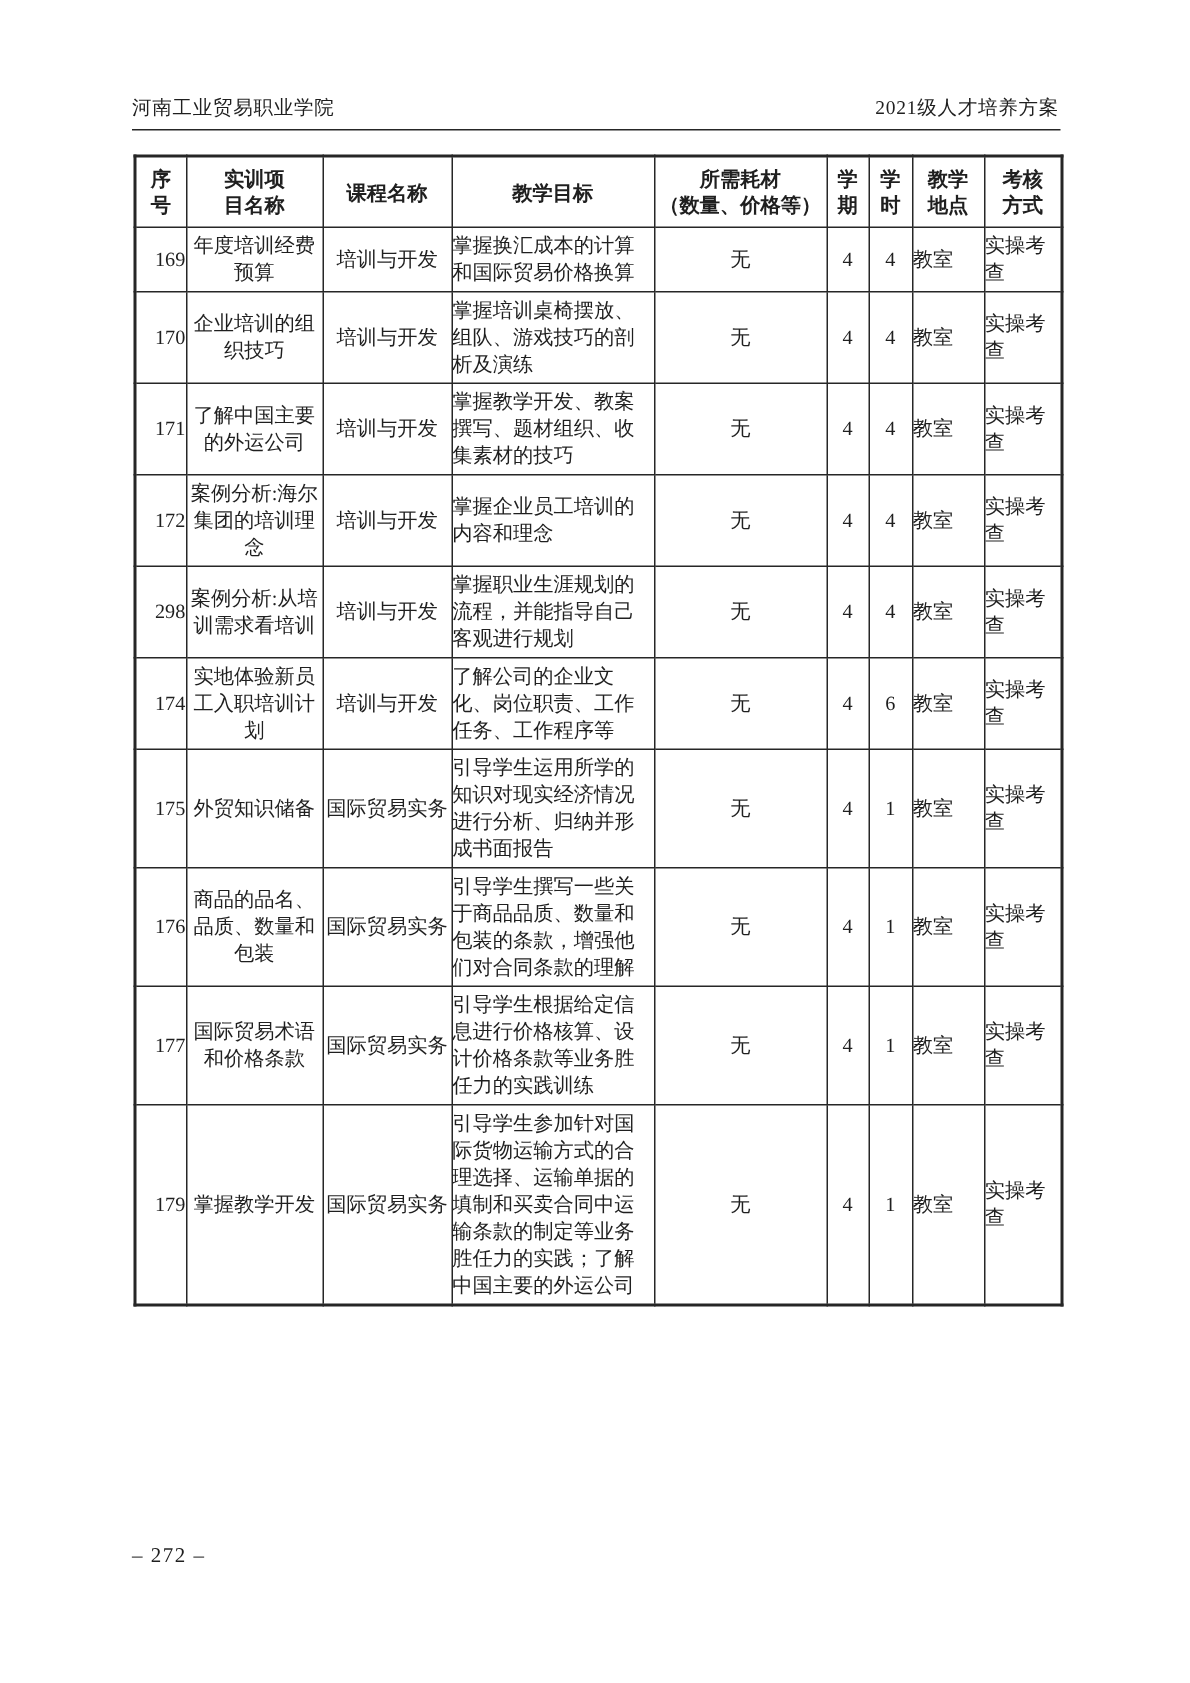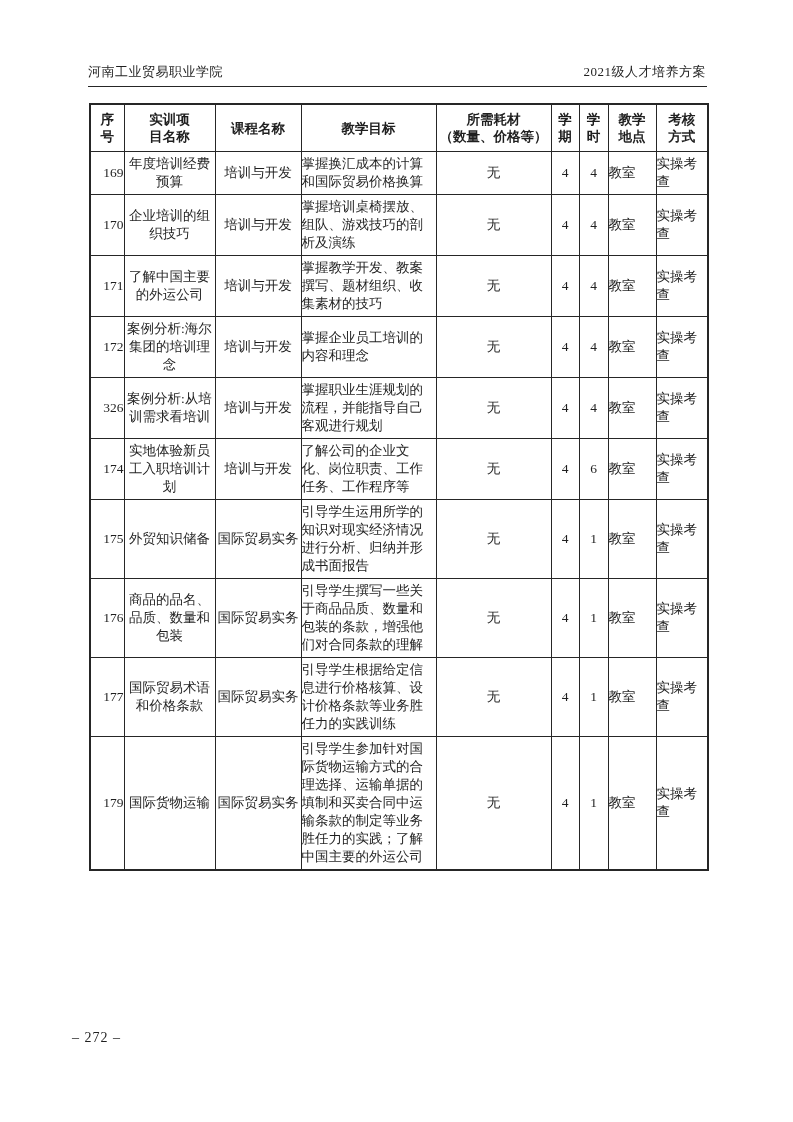--- a/index.html
+++ b/index.html
@@ -34,21 +34,21 @@
   .col-objective{width:135px}.col-materials{width:115px}.col-sem{width:28px}
   .col-hours{width:29px}.col-loc{width:48px}.col-assess{width:52px}
   td.c-no{text-align:right;}
   td.c-project{text-align:center;padding:3px 13px;}
   td.c-course{text-align:center;padding:3px 4px 3px 8px;}
   td.c-objective{text-align:left;padding:3px 11px;}
   td.c-materials{text-align:center;}
   td.c-sem,td.c-hours{text-align:center;}
   td.c-loc{text-align:left;padding:3px 8px;}
   td.c-assess{text-align:left;padding:3px 11px;}
-  .page-footer{position:absolute;left:72px;top:1030px;font-size:14px;letter-spacing:1px;}
+  .page-footer{position:absolute;left:88px;top:1030px;font-size:14px;letter-spacing:1px;}
 </style>
 </head>
 <body>
 
 <div class="page" style="--background: #ffffff; --text: #1f1f1f; --border: #262626;">
 
   <span class="hdr-left">河南工业贸易职业学院</span>
   <span class="hdr-right">2021级人才培养方案</span>
   <div class="hdr-rule"></div>
 
@@ -123,21 +123,21 @@
     <td class="c-project">案例分析:海尔集团的培训理念</td>
     <td class="c-course">培训与开发</td>
     <td class="c-objective">掌握企业员工培训的内容和理念</td>
     <td class="c-materials">无</td>
     <td class="c-sem">4</td>
     <td class="c-hours">4</td>
     <td class="c-loc">教室</td>
     <td class="c-assess">实操考查</td>
   </tr>
         <tr>
-    <td class="c-no">326</td>
+    <td class="c-no">298</td>
     <td class="c-project">案例分析:从培训需求看培训</td>
     <td class="c-course">培训与开发</td>
     <td class="c-objective">掌握职业生涯规划的流程，并能指导自己客观进行规划</td>
     <td class="c-materials">无</td>
     <td class="c-sem">4</td>
     <td class="c-hours">4</td>
     <td class="c-loc">教室</td>
     <td class="c-assess">实操考查</td>
   </tr>
         <tr>
@@ -179,21 +179,21 @@
     <td class="c-course">国际贸易实务</td>
     <td class="c-objective">引导学生根据给定信息进行价格核算、设计价格条款等业务胜任力的实践训练</td>
     <td class="c-materials">无</td>
     <td class="c-sem">4</td>
     <td class="c-hours">1</td>
     <td class="c-loc">教室</td>
     <td class="c-assess">实操考查</td>
   </tr>
         <tr>
     <td class="c-no">179</td>
-    <td class="c-project">国际货物运输</td>
+    <td class="c-project">掌握教学开发</td>
     <td class="c-course">国际贸易实务</td>
     <td class="c-objective">引导学生参加针对国际货物运输方式的合理选择、运输单据的填制和买卖合同中运输条款的制定等业务胜任力的实践；了解中国主要的外运公司</td>
     <td class="c-materials">无</td>
     <td class="c-sem">4</td>
     <td class="c-hours">1</td>
     <td class="c-loc">教室</td>
     <td class="c-assess">实操考查</td>
   </tr>
       </tbody>
   </table>

